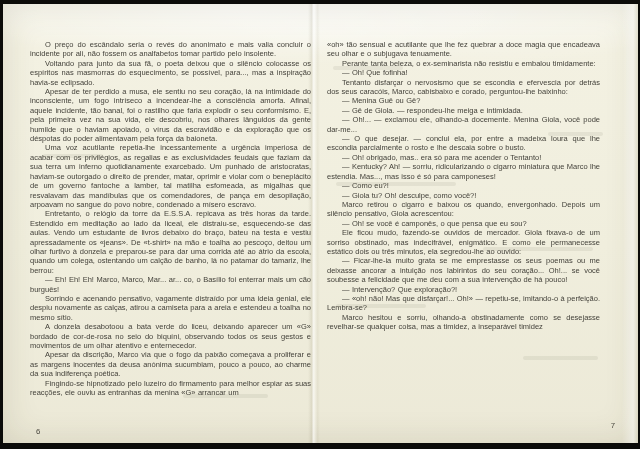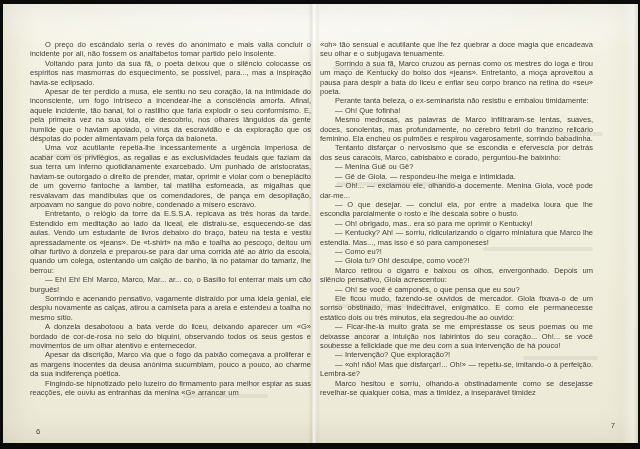--- a/index.html
+++ b/index.html
@@ -46,21 +46,21 @@
     height: 100%;
     background: linear-gradient(90deg, rgba(255,255,255,0) 0%, rgba(255,255,255,0.45) 70%, rgba(210,205,180,0.35) 100%);
   }
   .text-block {
     position: absolute;
     top: 36px;
     height: 394px;
     overflow: hidden;
   }
   .text-left  { left: 27px;  width: 281px; }
-  .text-right { left: 317px; width: 273px; }
+  .text-right { left: 324px; width: 273px; }
   .text-block p {
     margin: 0;
     font-size: 7.5px;
     line-height: 9.4px;
     color: #44423b;
     text-align: justify;
     text-indent: 15px;
     word-spacing: 0.3px;
   }
   .text-block p.noindent { text-indent: 0; }
@@ -94,34 +94,32 @@
     <p>Sorrindo e acenando pensativo, vagamente distraído por uma ideia genial, ele despiu novamente as calças, atirou a camiseta para a areia e estendeu a toalha no mesmo sítio.</p>
     <p>A donzela desabotoou a bata verde do liceu, deixando aparecer um «G» bordado de cor-de-rosa no seio do biquíni, observando todos os seus gestos e movimentos de um olhar atentivo e enternecedor.</p>
     <p>Apesar da discrição, Marco via que o fogo da paixão começava a proliferar e as margens inocentes da deusa anónima sucumbiam, pouco a pouco, ao charme da sua indiferença poética.</p>
     <p>Fingindo-se hipnotizado pelo luzeiro do firmamento para melhor espiar as suas reacções, ele ouviu as entranhas da menina «G» arrancar um</p>
   </div>
 
   <div class="gutter"></div>
 
   <div class="text-block text-right">
     <p class="noindent">«oh» tão sensual e acutilante que lhe fez quebrar a doce magia que encadeava seu olhar e o subjugava tenuamente.</p>
-    <p>Sorrindo à sua fã, Marco cruzou as pernas como os mestres do ioga e tirou um maço de Kentucky do bolso dos «jeans». Entretanto, a moça aproveitou a pausa para despir a bata do liceu e enfiar seu corpo branco na retina do «seu» poeta.</p>
     <p>Perante tanta beleza, o ex-seminarista não resistiu e embalou timidamente:</p>
     <p>— Oh! Que fofinha!</p>
-    <p>Mesmo medrosas, as palavras de Marco infiltraram-se lentas, suaves, doces, sonolentas, mas profundamente, no cérebro febril do franzino relicário feminino. Ela encheu os pulmões e respirou vagarosamente, sorrindo babadinha.</p>
     <p>Tentanto disfarçar o nervosismo que se escondia e efervescia por detrás dos seus caracóis, Marco, cabisbaixo e corado, perguntou-lhe baixinho:</p>
     <p>— Menina Guê ou Gê?</p>
     <p>— Gê de Giola. — respondeu-lhe meiga e intimidada.</p>
     <p>— Oh!... — exclamou ele, olhando-a docemente. Menina Giola, você pode dar-me...</p>
     <p>— O que desejar. — conclui ela, por entre a madeixa loura que lhe escondia parcialmente o rosto e lhe descaia sobre o busto.</p>
-    <p>— Oh! obrigado, mas.. era só para me oprimir o Kentucky!</p>
+    <p>— Oh! obrigado, mas.. era só para me acender o Tentanto!</p>
     <p>— Kentucky? Ah! — sorriu, ridicularizando o cigarro miniatura que Marco lhe estendia. Mas..., mas isso é só para camponeses!</p>
     <p>— Como eu?!</p>
     <p>— Giola tu? Oh! desculpe, como você?!</p>
-    <p>Marco retirou o cigarro e baixou os olhos, envergonhado. Depois um silêncio pensativo, Giola acrescentou:</p>
+    <p>Marco retirou o cigarro e baixou os quando, envergonhado. Depois um silêncio pensativo, Giola acrescentou:</p>
     <p>— Oh! se você é camponês, o que pensa que eu sou?</p>
     <p>Ele ficou mudo, fazendo-se ouvidos de mercador. Giola fixava-o de um sorriso obstinado, mas indecifrável, enigmático. E como ele permanecesse estático dois ou três minutos, ela segredou-lhe ao ouvido:</p>
     <p>— Ficar-lhe-ia muito grata se me emprestasse os seus poemas ou me deixasse ancorar a intuição nos labirintos do seu coração... Oh!... se você soubesse a felicidade que me deu com a sua intervenção de há pouco!</p>
     <p>— Intervenção? Que exploração?!</p>
     <p>— «oh! não! Mas que disfarçar!... Oh!» — repetiu-se, imitando-o à perfeição. Lembra-se?</p>
     <p>Marco hesitou e sorriu, olhando-a obstinadamente como se desejasse revelhar-se qualquer coisa, mas a timidez, a inseparável timidez</p>
   </div>
 
   <div class="page-number pn-left">6</div>
   <div class="page-number pn-right">7</div>

